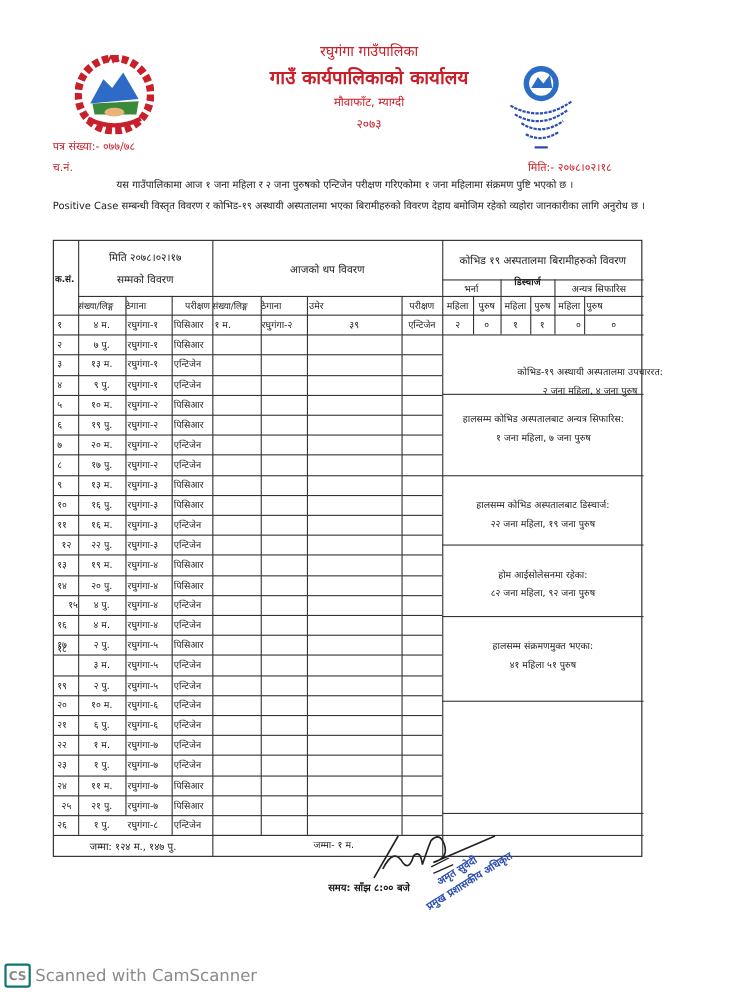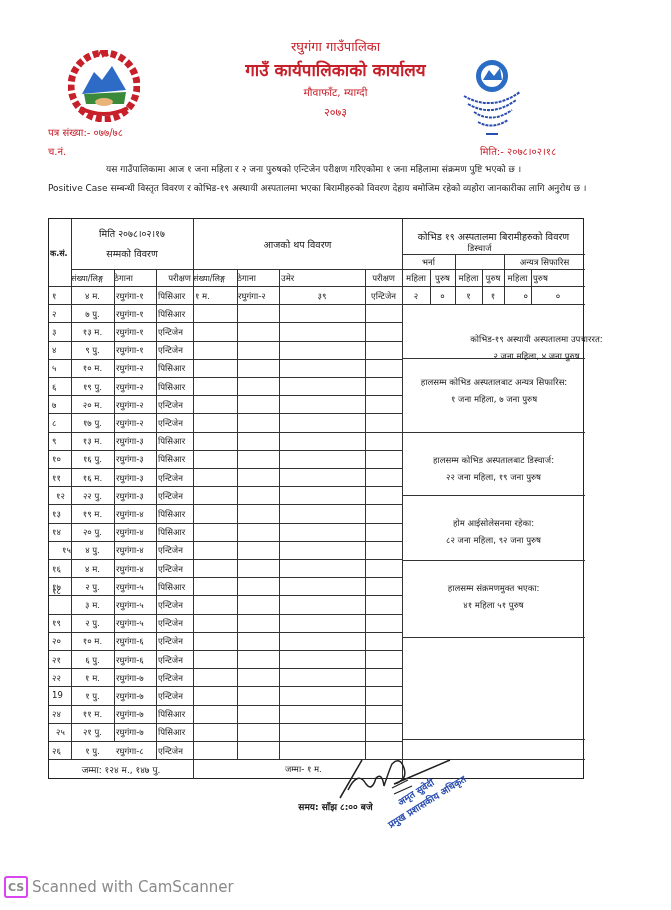--- a/index.html
+++ b/index.html
@@ -23,21 +23,21 @@
   #tbl{position:absolute;left:48px;top:218px;width:536px;height:561px;border:1.5px solid #222;box-sizing:border-box;}
   .cell{position:absolute;box-sizing:border-box;font-size:8.5px;display:flex;align-items:center;white-space:nowrap;overflow:hidden;}
   .vline{position:absolute;width:0;border-left:1px solid #333;}
   .hline{position:absolute;height:0;border-top:1px solid #333;}
   .ctr{justify-content:center;text-align:center;}
   .note{position:absolute;left:353px;width:183px;font-size:8.5px;text-align:center;line-height:17px;}
   #time{left:0;width:671px;top:800px;font-size:9px;font-weight:bold;}
   #sig{left:330px;top:750px;width:130px;height:60px;}
   #stamp{left:336px;top:765px;font-size:9.5px;color:#2b4fb0;transform:rotate(-32deg);transform-origin:left top;line-height:14px;font-weight:bold;}
   #cs{left:4px;top:876px;display:flex;align-items:center;font-size:15px;color:#8a8a8a;}
-  #cs-badge{width:24px;height:22px;border:2px solid #d946ef;border-radius:3px;box-sizing:border-box;font-weight:bold;font-size:11px;display:flex;align-items:center;justify-content:center;margin-right:4px;color:#8a8a8a;}
+  #cs-badge{width:24px;height:22px;border:2px solid #0f766e;border-radius:3px;box-sizing:border-box;font-weight:bold;font-size:11px;display:flex;align-items:center;justify-content:center;margin-right:4px;color:#8a8a8a;}
 </style>
 </head>
 <body>
 
 <svg id="emblem" class="abs" viewBox="0 0 72 72">
   <circle cx="36" cy="36" r="33" fill="none" stroke="#c8202a" stroke-width="7" stroke-dasharray="6 3"></circle>
   <path d="M14 44 L26 22 L34 30 L44 16 L58 40 Z" fill="#2d6bc6"></path>
   <path d="M16 44 L58 42 L56 54 L18 54 Z" fill="#3a8a3a"></path>
   <ellipse cx="36" cy="52" rx="9" ry="4" fill="#e9b47a"></ellipse>
   <path d="M12 58 Q36 70 60 58" stroke="#c8202a" stroke-width="4" fill="none"></path>
@@ -70,21 +70,21 @@
 </div>
 
 <div id="tbl">
 
   <div class="cell" style="left:1px;top:0;width:21px;height:67px;font-size:8px;font-weight:bold;">क.सं.</div>
   <div class="cell ctr" style="left:22px;top:4px;width:122px;height:20px;font-size:9.5px;">मिति २०७८।०२।१७</div>
   <div class="cell ctr" style="left:22px;top:24px;width:122px;height:20px;font-size:9.5px;">सम्मको विवरण</div>
   <div class="cell ctr" style="left:144px;top:0;width:209px;height:50px;font-size:9.5px;">आजको थप विवरण</div>
   <div class="cell ctr" style="left:353px;top:0;width:183px;height:35px;font-size:9.5px;">कोभिड १९ अस्पतालमा बिरामीहरुको विवरण</div>
   <div class="cell ctr" style="left:353px;top:35px;width:53px;height:15px;">भर्ना</div>
-  <div class="cell ctr" style="left:406px;top:21px;width:49px;height:15px;">डिस्चार्ज</div>
+  <div class="cell ctr" style="left:406px;top:29px;width:49px;height:15px;font-weight:bold;">डिस्चार्ज</div>
   <div class="cell ctr" style="left:455px;top:35px;width:81px;height:15px;">अन्यत्र सिफारिस</div>
 
   <div class="cell" style="left:22px;top:50px;width:42px;height:17px;font-size:8px;">संख्या/लिङ्ग</div>
   <div class="cell" style="left:65px;top:50px;width:42px;height:17px;">ठेगाना</div>
   <div class="cell" style="left:107px;top:50px;width:37px;height:17px;justify-content:flex-end;padding-right:2px;">परीक्षण</div>
   <div class="cell" style="left:144px;top:50px;width:44px;height:17px;font-size:8px;">संख्या/लिङ्ग</div>
   <div class="cell" style="left:188px;top:50px;width:41px;height:17px;">ठेगाना</div>
   <div class="cell" style="left:230px;top:50px;width:86px;height:17px;padding-left:2px;">उमेर</div>
   <div class="cell ctr" style="left:316px;top:50px;width:37px;height:17px;">परीक्षण</div>
   <div class="cell ctr" style="left:353px;top:50px;width:28px;height:17px;">महिला</div>
@@ -199,21 +199,21 @@
       <div class="cell" style="left: 1px; top: 431px; width: 21px; height: 18.2px; padding-left: 2px;">२१</div>
       <div class="cell ctr" style="left: 22px; top: 431px; width: 43px; height: 18.2px;">६ पु.</div>
       <div class="cell" style="left: 65px; top: 431px; width: 42px; height: 18.2px; padding-left: 2px;">रघुगंगा-६</div>
       <div class="cell" style="left: 107px; top: 431px; width: 37px; height: 18.2px; padding-left: 2px;">एन्टिजेन</div>
       <div></div>
       <div class="cell" style="left: 1px; top: 449.2px; width: 21px; height: 18.2px; padding-left: 2px;">२२</div>
       <div class="cell ctr" style="left: 22px; top: 449.2px; width: 43px; height: 18.2px;">१ म.</div>
       <div class="cell" style="left: 65px; top: 449.2px; width: 42px; height: 18.2px; padding-left: 2px;">रघुगंगा-७</div>
       <div class="cell" style="left: 107px; top: 449.2px; width: 37px; height: 18.2px; padding-left: 2px;">एन्टिजेन</div>
       <div></div>
-      <div class="cell" style="left: 1px; top: 467.4px; width: 21px; height: 18.2px; padding-left: 2px;">19</div>
+      <div class="cell" style="left: 1px; top: 467.4px; width: 21px; height: 18.2px; padding-left: 2px;">२३</div>
       <div class="cell ctr" style="left: 22px; top: 467.4px; width: 43px; height: 18.2px;">१ पु.</div>
       <div class="cell" style="left: 65px; top: 467.4px; width: 42px; height: 18.2px; padding-left: 2px;">रघुगंगा-७</div>
       <div class="cell" style="left: 107px; top: 467.4px; width: 37px; height: 18.2px; padding-left: 2px;">एन्टिजेन</div>
       <div></div>
       <div class="cell" style="left: 1px; top: 485.6px; width: 21px; height: 18.2px; padding-left: 2px;">२४</div>
       <div class="cell ctr" style="left: 22px; top: 485.6px; width: 43px; height: 18.2px;">११ म.</div>
       <div class="cell" style="left: 65px; top: 485.6px; width: 42px; height: 18.2px; padding-left: 2px;">रघुगंगा-७</div>
       <div class="cell" style="left: 107px; top: 485.6px; width: 37px; height: 18.2px; padding-left: 2px;">पिसिआर</div>
       <div></div>
       <div class="cell" style="left: 1px; top: 503.8px; width: 21px; height: 18.2px; padding-left: 6px;">२५</div>

